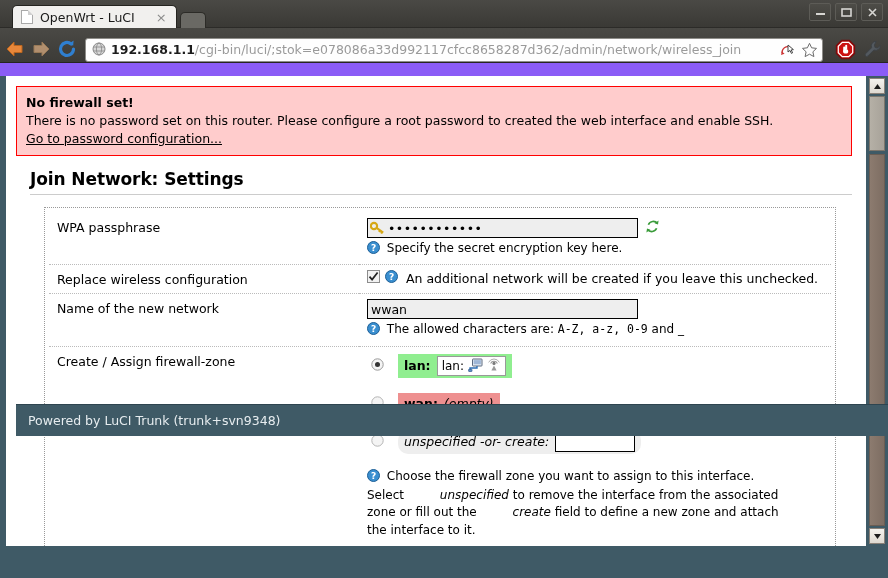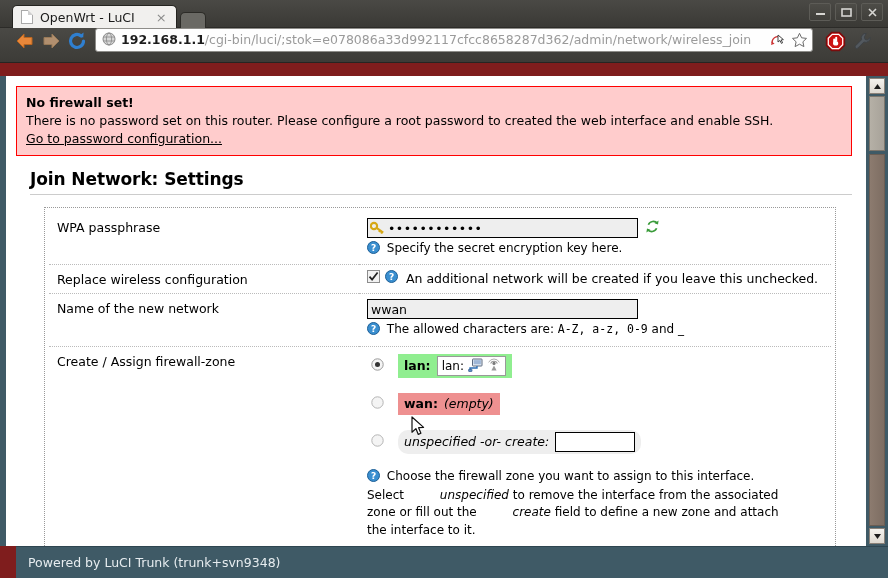--- a/index.html
+++ b/index.html
@@ -7,22 +7,22 @@
     margin: 0; padding: 0;
     width: 888px; height: 578px;
     overflow: hidden;
     font-family: "DejaVu Sans", "Liberation Sans", sans-serif;
     background: #3f5a66;
   }
 
   
   #window {
     position: relative;
-    width: 888px; height: 578px;
-    background: #7f1d1d;
+    width: 888px; height: 436px;
+    background: #8b5cf6;
   }
   #titlebar {
     position: relative;
     height: 28px;
     background: linear-gradient(to bottom, #4a4945, #3a3935);
     border-bottom: 1px solid #2c2b28;
   }
   #tabstrip {
     position: absolute;
     left: 12px; top: 5px;
@@ -88,22 +88,22 @@
     font-size: 10px;
     display: flex; align-items: center; justify-content: center;
     line-height: 1;
   }
   .winbtn svg { display: block; }
 
   
   #navbar {
     height: 35px;
     background: linear-gradient(to bottom, #4a4945, #3c3b37);
-    display: flex; align-items: flex-start;
-    padding: 0 12px;
+    display: flex; align-items: flex-end;
+    padding: 0 2px;
     border-bottom: 1px solid #262522;
   }
   .navbtn {
     width: 26px; height: 26px;
     display: flex; align-items: center; justify-content: center;
     flex: none;
   }
   #urlbar {
     flex: 1;
     height: 24px;

